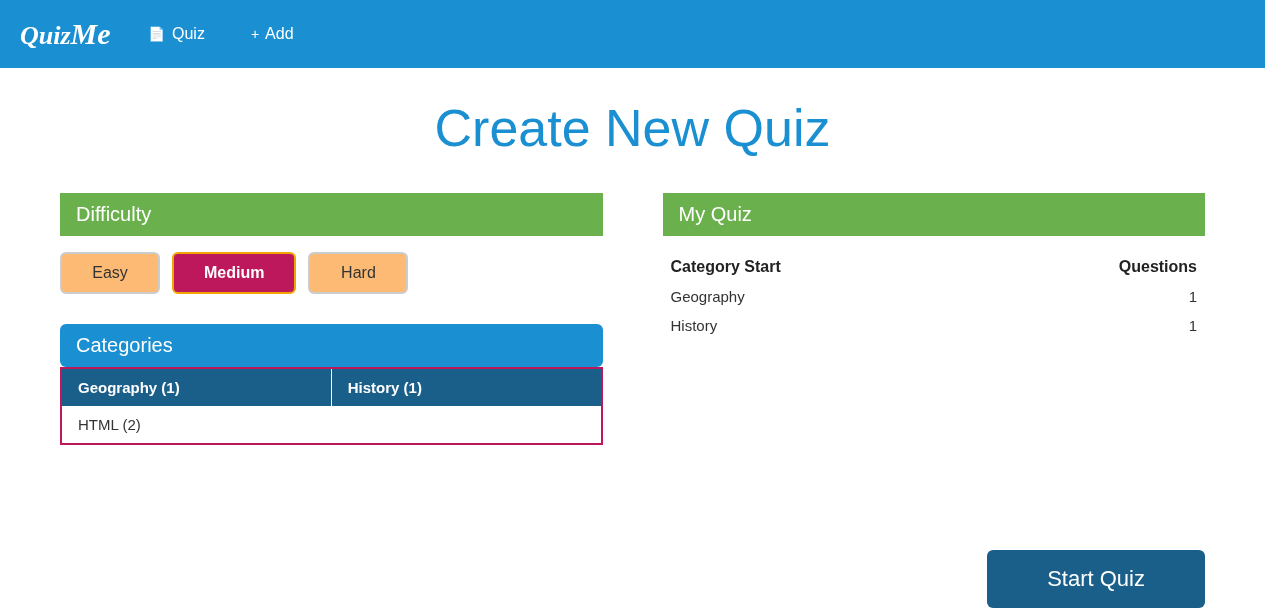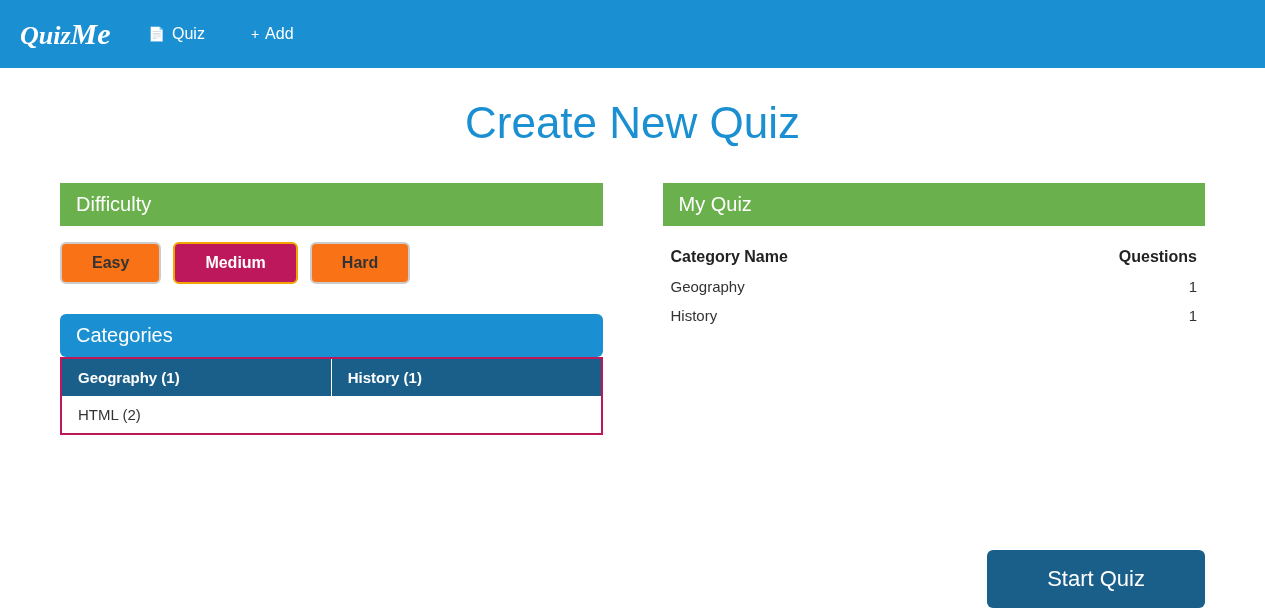--- a/index.html
+++ b/index.html
@@ -30,21 +30,21 @@
     
     .main-content {
       padding: 30px 60px;
       height: calc(612px - 52px);
       position: relative;
     }
 
     .page-title {
       text-align: center;
       color: #1a8fd1;
-      font-size: 44px;
+      font-size: 52px;
       font-weight: 300;
       margin-bottom: 35px;
     }
 
     .two-col {
       display: flex;
       gap: 60px;
     }
 
     .left-col {
@@ -78,25 +78,24 @@
       display: flex;
       gap: 12px;
       margin-bottom: 30px;
     }
 
     .diff-btn {
       padding: 10px 30px;
       font-size: 16px;
       border: 2px solid #ccc;
       border-radius: 6px;
-      background: #f97316;
+      background: #fdba74;
       cursor: pointer;
       color: #333;
       min-width: 100px;
-      font-weight: bold;
     }
 
     .diff-btn.active {
       background-color: #be185d;
       border-color: #f0a500;
       color: #fff;
       font-weight: bold;
     }
 
     
@@ -237,21 +236,21 @@
         </div>
       </div>
 
     </div>
 
     <div class="right-col">
       <div class="section-header-green">My Quiz</div>
       <table class="my-quiz-table">
         <thead>
           <tr>
-            <th>Category Name</th>
+            <th>Category Start</th>
             <th class="right">Questions</th>
           </tr>
         </thead>
         <tbody>
           <tr>
             <td>Geography</td>
             <td class="right">1</td>
           </tr>
           <tr>
             <td>History</td>

